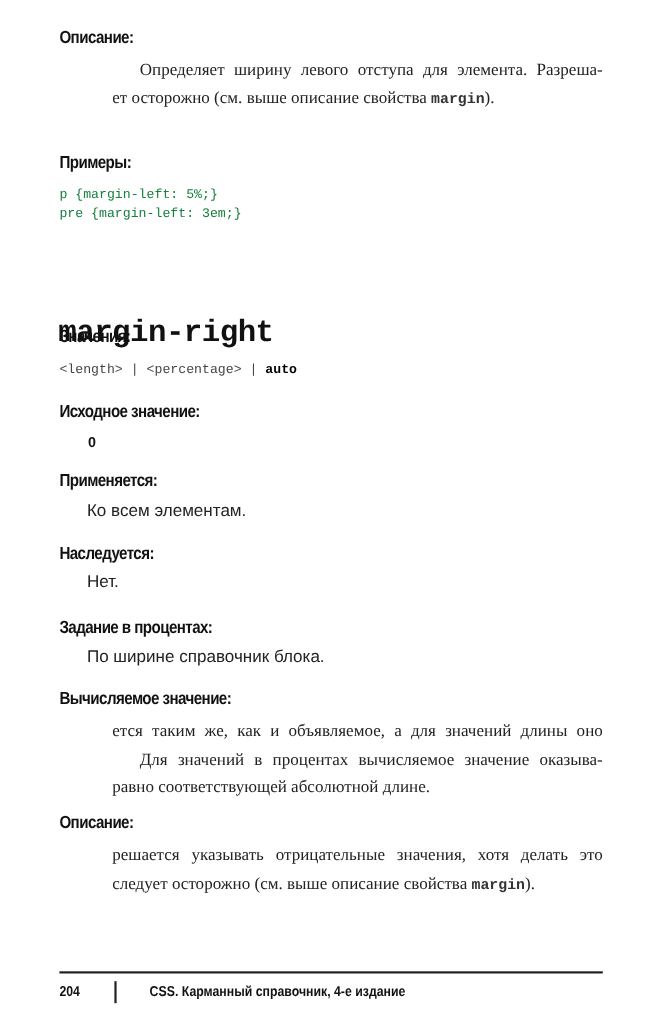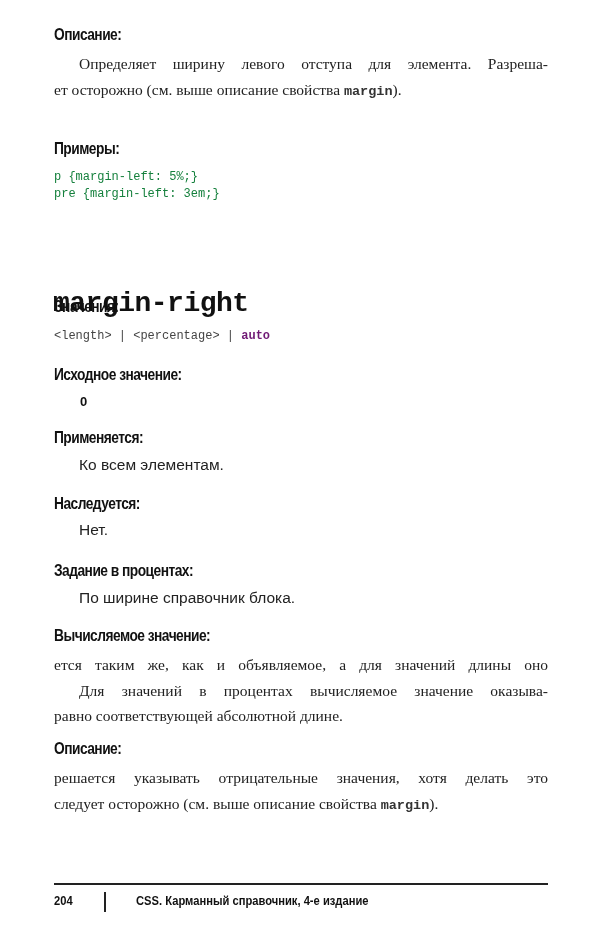--- a/index.html
+++ b/index.html
@@ -1,27 +1,27 @@
 <!DOCTYPE html>
 <html><head>
   <meta charset="utf-8">
   <style>
     html, body { margin:0; padding:0; background:#ffffff; }
     body { width:600px; height:941px; position:relative; overflow:hidden; color:#1a1a1a; }
     .abs { position:absolute; }
     .h { left:54px; font-family:"Liberation Sans", sans-serif; font-weight:bold; font-size:16px; letter-spacing:-0.6px; transform:scaleX(0.86); transform-origin:left center; color:#111; white-space:nowrap; }
     .p { left:54px; width:494px; font-family:"Liberation Serif", serif; font-size:15.5px; line-height:25.5px; color:#222; text-align:justify; }
     .p .ind { display:inline-block; width:25px; }
-    .line { display:block; text-align:justify; text-align-last:justify; white-space:nowrap; }
+    .line { display:block; text-align:justify; text-align-last:justify; white-space:nowrap;margin-left:48px; }
     .line.last { text-align-last:left; }
     .mono { font-family:"Liberation Mono", monospace; font-size:13.5px; color:#333;font-weight:bold; }
     .code { left:54px; font-family:"Liberation Mono", monospace; font-size:12px; line-height:17px; color:#15803d; white-space:pre; }
     .title { left:53px; font-family:"Liberation Mono", monospace; font-weight:bold; font-size:28px; color:#111; letter-spacing:-0.5px;margin-top:40px; }
     .vals { left:54px; font-family:"Liberation Mono", monospace; font-size:12px; color:#444; white-space:pre; }
-    .vals b { color:#701a75; }
+    .vals b { color:#000000; }
     .ind-text { left:79px; font-family:Liberation Sans, sans-serif; font-size:15.5px; color:#222; white-space:nowrap; }
     .zero { left:80px; font-family:"Liberation Sans", sans-serif; font-weight:bold; font-size:13px; color:#111; }
     .rule { left:54px; width:494px; height:2px; background:#222; top:883px; }
     .footer-num { left:54px; top:893px; font-family:"Liberation Sans", sans-serif; font-weight:bold; font-size:13px; transform:scaleX(0.86); transform-origin:left center; color:#111; }
     .footer-sep { left:104px; top:892px; width:2px; height:20px; background:#222; }
     .footer-title { left:136px; top:893px; font-family:"Liberation Sans", sans-serif; font-weight:bold; font-size:13px; transform:scaleX(0.86); transform-origin:left center; color:#111; white-space:nowrap; }
   </style>
 </head>
 <body>
 

